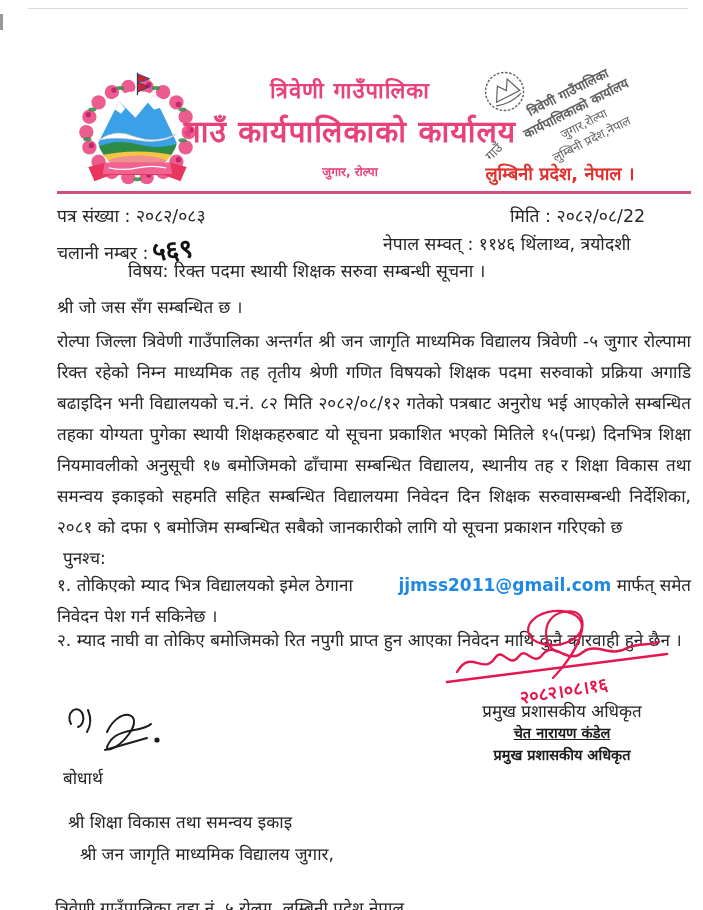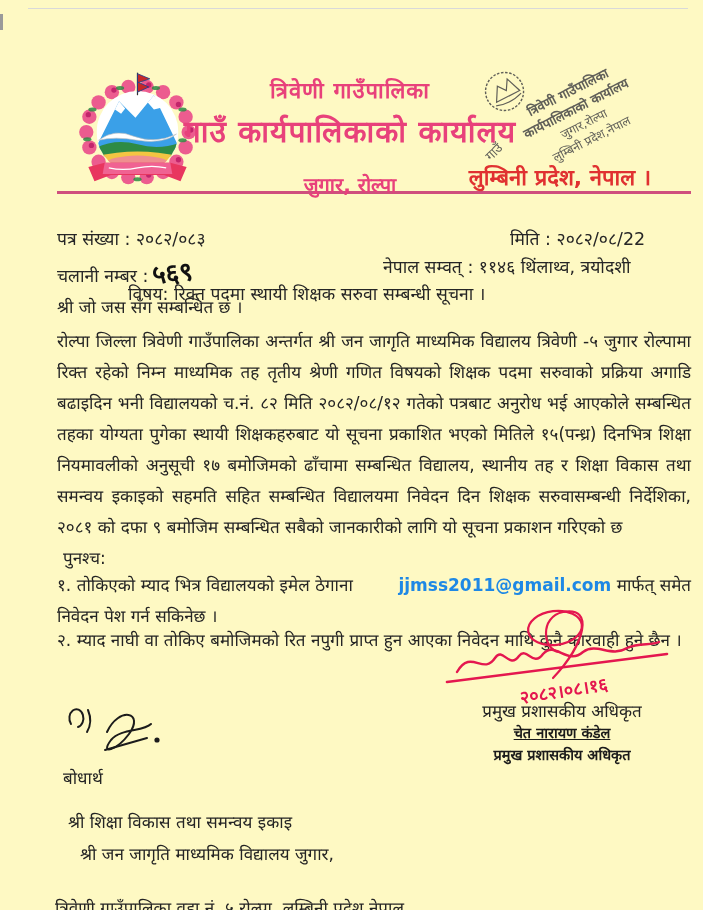--- a/index.html
+++ b/index.html
@@ -4,37 +4,37 @@
 <style>
   html,body { margin:0; padding:0; }
   body {
     width:703px; height:910px;
     background:#eeeeec;
     font-family:"DejaVu Sans", sans-serif;
     color:#242424;
   }
   .page {
     position:relative; width:703px; height:910px;
-    background:#fef9c3; overflow:hidden;
+    background:#ffffff; overflow:hidden;
   }
   .abs { position:absolute; }
   .scan-top-line { left:28px; top:8px; width:660px; height:1px; background:#d9d9d9; }
   .scan-corner { left:0; top:14px; width:3px; height:16px; background:#9a9a9a; }
 
   
   .hdr-center { left:150px; top:74px; width:400px; text-align:center; z-index:2; }
   .hdr-muni   { font-size:22px; font-weight:bold; color:#e8417b; letter-spacing:1px; }
   .hdr-office { font-size:30px; font-weight:bold; color:#e8417b; margin-top:6px; letter-spacing:1px; }
-  .hdr-place  { font-size:20px; font-weight:bold; color:#e8417b; margin-top:20px; }
+  .hdr-place  { font-size:12px; font-weight:bold; color:#e8417b; margin-top:12px; }
   .hdr-prov   { left:440px; top:161px; width:240px; text-align:center;
-                font-size:22px; font-weight:bold; color:#e03131; z-index:3; }
+                font-size:18px; font-weight:bold; color:#e03131; z-index:3; }
   .rule { left:57px; top:191px; width:634px; height:3px; background:#cf4f7e; }
 
   
-  .meta { font-size:17.5px; color:#262626;margin-top:23px; }
+  .meta { font-size:17.5px; color:#262626; }
   .chalani-hand {
     font-size:26px; font-weight:bold; color:#111;
     transform:rotate(-6deg); display:inline-block; margin-left:4px;
   }
 
   
   .para {
     font-size:17px; line-height:31px; text-align:justify; color:#242424;
   }
   .email { color:#1e88e5; font-weight:bold;padding-left:40px; }

